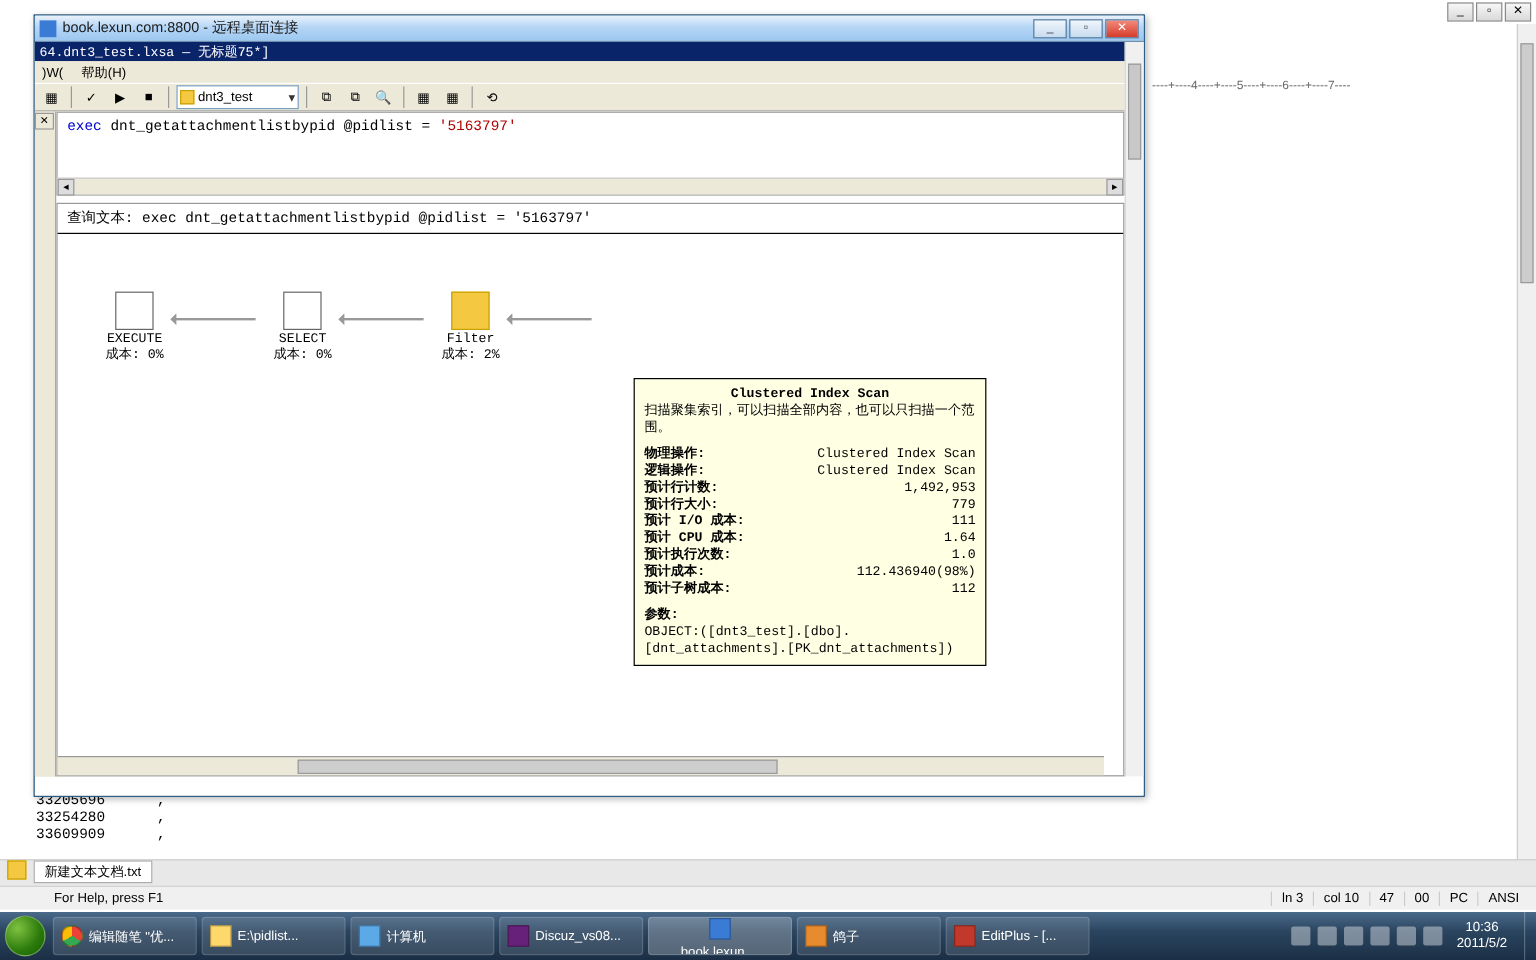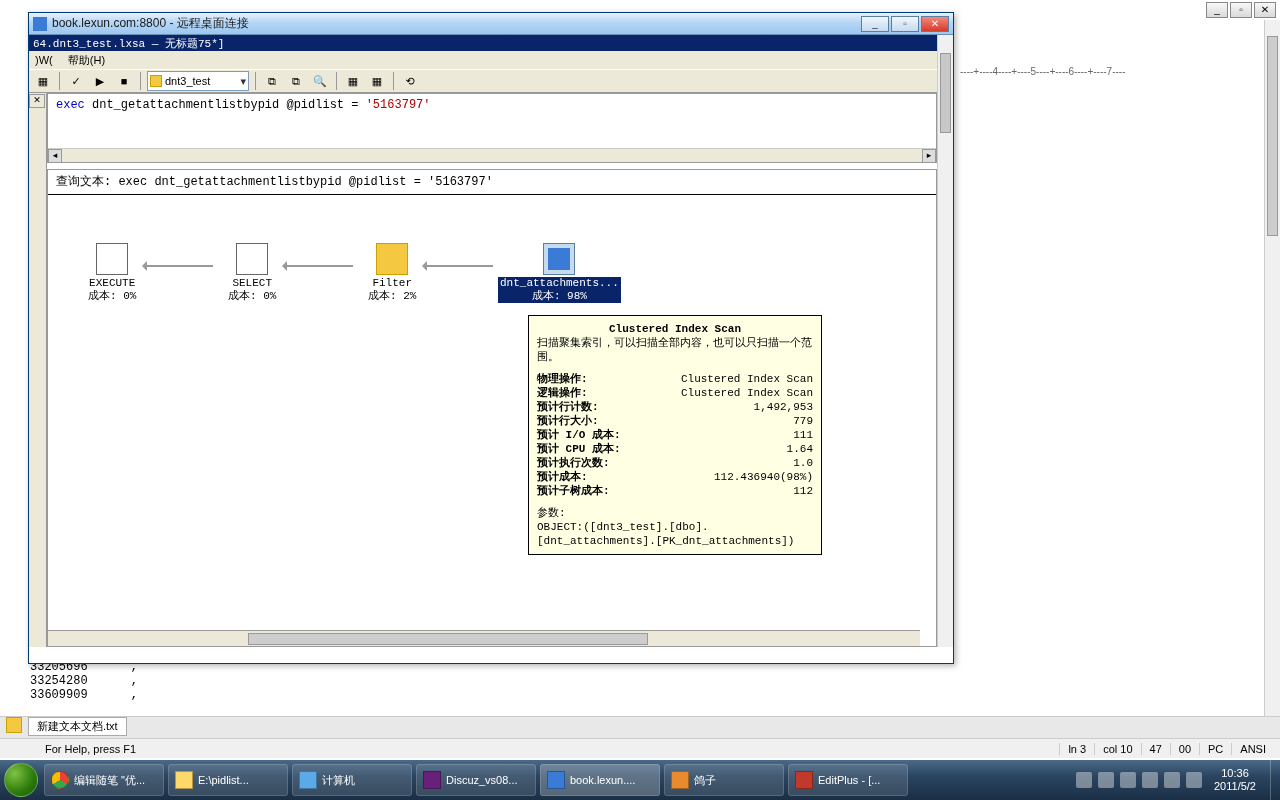--- a/index.html
+++ b/index.html
@@ -71,35 +71,35 @@
 .plan-arrow { position: absolute; height: 2px; background: #999; }
 .plan-arrow::before { content: ""; position: absolute; left: -6px; top: -4px; border: 5px solid transparent; border-right-color: #999; }
 
 .tooltip { position: absolute; top: 120px; left: 480px; width: 294px; background: #feffe3; border: 1px solid #000; font-family: "Courier New", monospace; font-size: 11px; padding: 6px 8px; line-height: 14px; }
 .tooltip .tt-title { text-align: center; font-weight: bold; }
 .tooltip .tt-desc { margin-bottom: 8px; }
 .tooltip .row { display: flex; }
 .tooltip .row .k { flex: 0 0 auto; font-weight: bold; }
 .tooltip .row .v { flex: 1; text-align: right; }
 .tooltip .params { margin-top: 8px; }
-.tooltip .params b { font-weight: normal; }
+.tooltip .params b { font-weight: bold; }
 
 .plan-hscroll { position: absolute; left: 0; right: 16px; bottom: 0; height: 16px; background: #ece9d8; border-top: 1px solid #999; }
 .plan-hscroll .thumb { position: absolute; top: 2px; left: 200px; width: 400px; height: 12px; background: #cdcdcd; border: 1px solid #999; }
 
 
 .outer-vscroll { position: absolute; top: 20px; right: 0; bottom: 42px; width: 16px; background: #f0f0f0; border-left: 1px solid #ccc; }
 .outer-vscroll .thumb { position: absolute; top: 16px; left: 2px; right: 2px; height: 200px; background: #cdcdcd; border: 1px solid #999; }
 
 
 .taskbar { position: absolute; left: 0; right: 0; bottom: 0; height: 40px; background: linear-gradient(#4a6a8a, #2b4560 40%, #1a2f45); display: flex; align-items: center; color: #fff; font-size: 11px; }
 .start-orb { width: 42px; height: 40px; display: flex; align-items: center; justify-content: center; }
 .start-orb .orb { width: 34px; height: 34px; border-radius: 50%; background: radial-gradient(circle at 30% 30%, #7fc241, #2b7a0b 60%, #165c00); border: 1px solid rgba(255,255,255,0.3); position: relative; }
 .task-item { height: 32px; min-width: 120px; margin: 0 2px; background: rgba(255,255,255,0.12); border: 1px solid rgba(255,255,255,0.15); border-radius: 3px; display: flex; align-items: center; padding: 0 6px; gap: 5px; }
-.task-item.active { background: rgba(255,255,255,0.25); }
+.task-item.active { background: rgba(255,255,255,0.25); flex-direction: column; }
 .task-icon { width: 18px; height: 18px; background: #f5c842; border: 1px solid rgba(0,0,0,0.3); flex-shrink: 0; }
 .task-icon.chrome { background: conic-gradient(#ea4335 0 120deg, #34a853 120deg 240deg, #fbbc05 240deg 360deg); border-radius: 50%; }
 .task-icon.folder { background: #ffd86b; }
 .task-icon.pc { background: #5ca9e8; }
 .task-icon.vs { background: #68217a; }
 .task-icon.rdp { background: #3a7bd5; }
 .task-icon.dove { background: #e88b2e; }
 .task-icon.edit { background: #c0392b; }
 .task-label { white-space: nowrap; overflow: hidden; text-overflow: ellipsis; max-width: 90px; }
 .tray { margin-left: auto; display: flex; align-items: center; padding: 0 8px; gap: 6px; }
@@ -214,25 +214,20 @@
               <div class="plan-node" style="top:48px; left:180px;">
                 <div class="node-icon"></div>
                 <div>SELECT</div>
                 <div>成本: 0%</div>
               </div>
               <div class="plan-node" style="top:48px; left:320px;">
                 <div class="node-icon filter"></div>
                 <div>Filter</div>
                 <div>成本: 2%</div>
               </div>
-              <div class="plan-node" style="top:48px; left:450px;">
-                <div class="node-icon scan"></div>
-                <div class="node-label-sel">dnt_attachments...</div>
-                <div class="node-label-sel">成本: 98%</div>
-              </div>
 
               <div class="tooltip">
                 <div class="tt-title">Clustered Index Scan</div>
                 <div class="tt-desc">扫描聚集索引，可以扫描全部内容，也可以只扫描一个范围。</div>
                 <div id="tt-rows">
                     <div class="row">
                       <span class="k">物理操作:</span>
                       <span class="v">Clustered Index Scan</span>
                     </div>
                     <div class="row">

